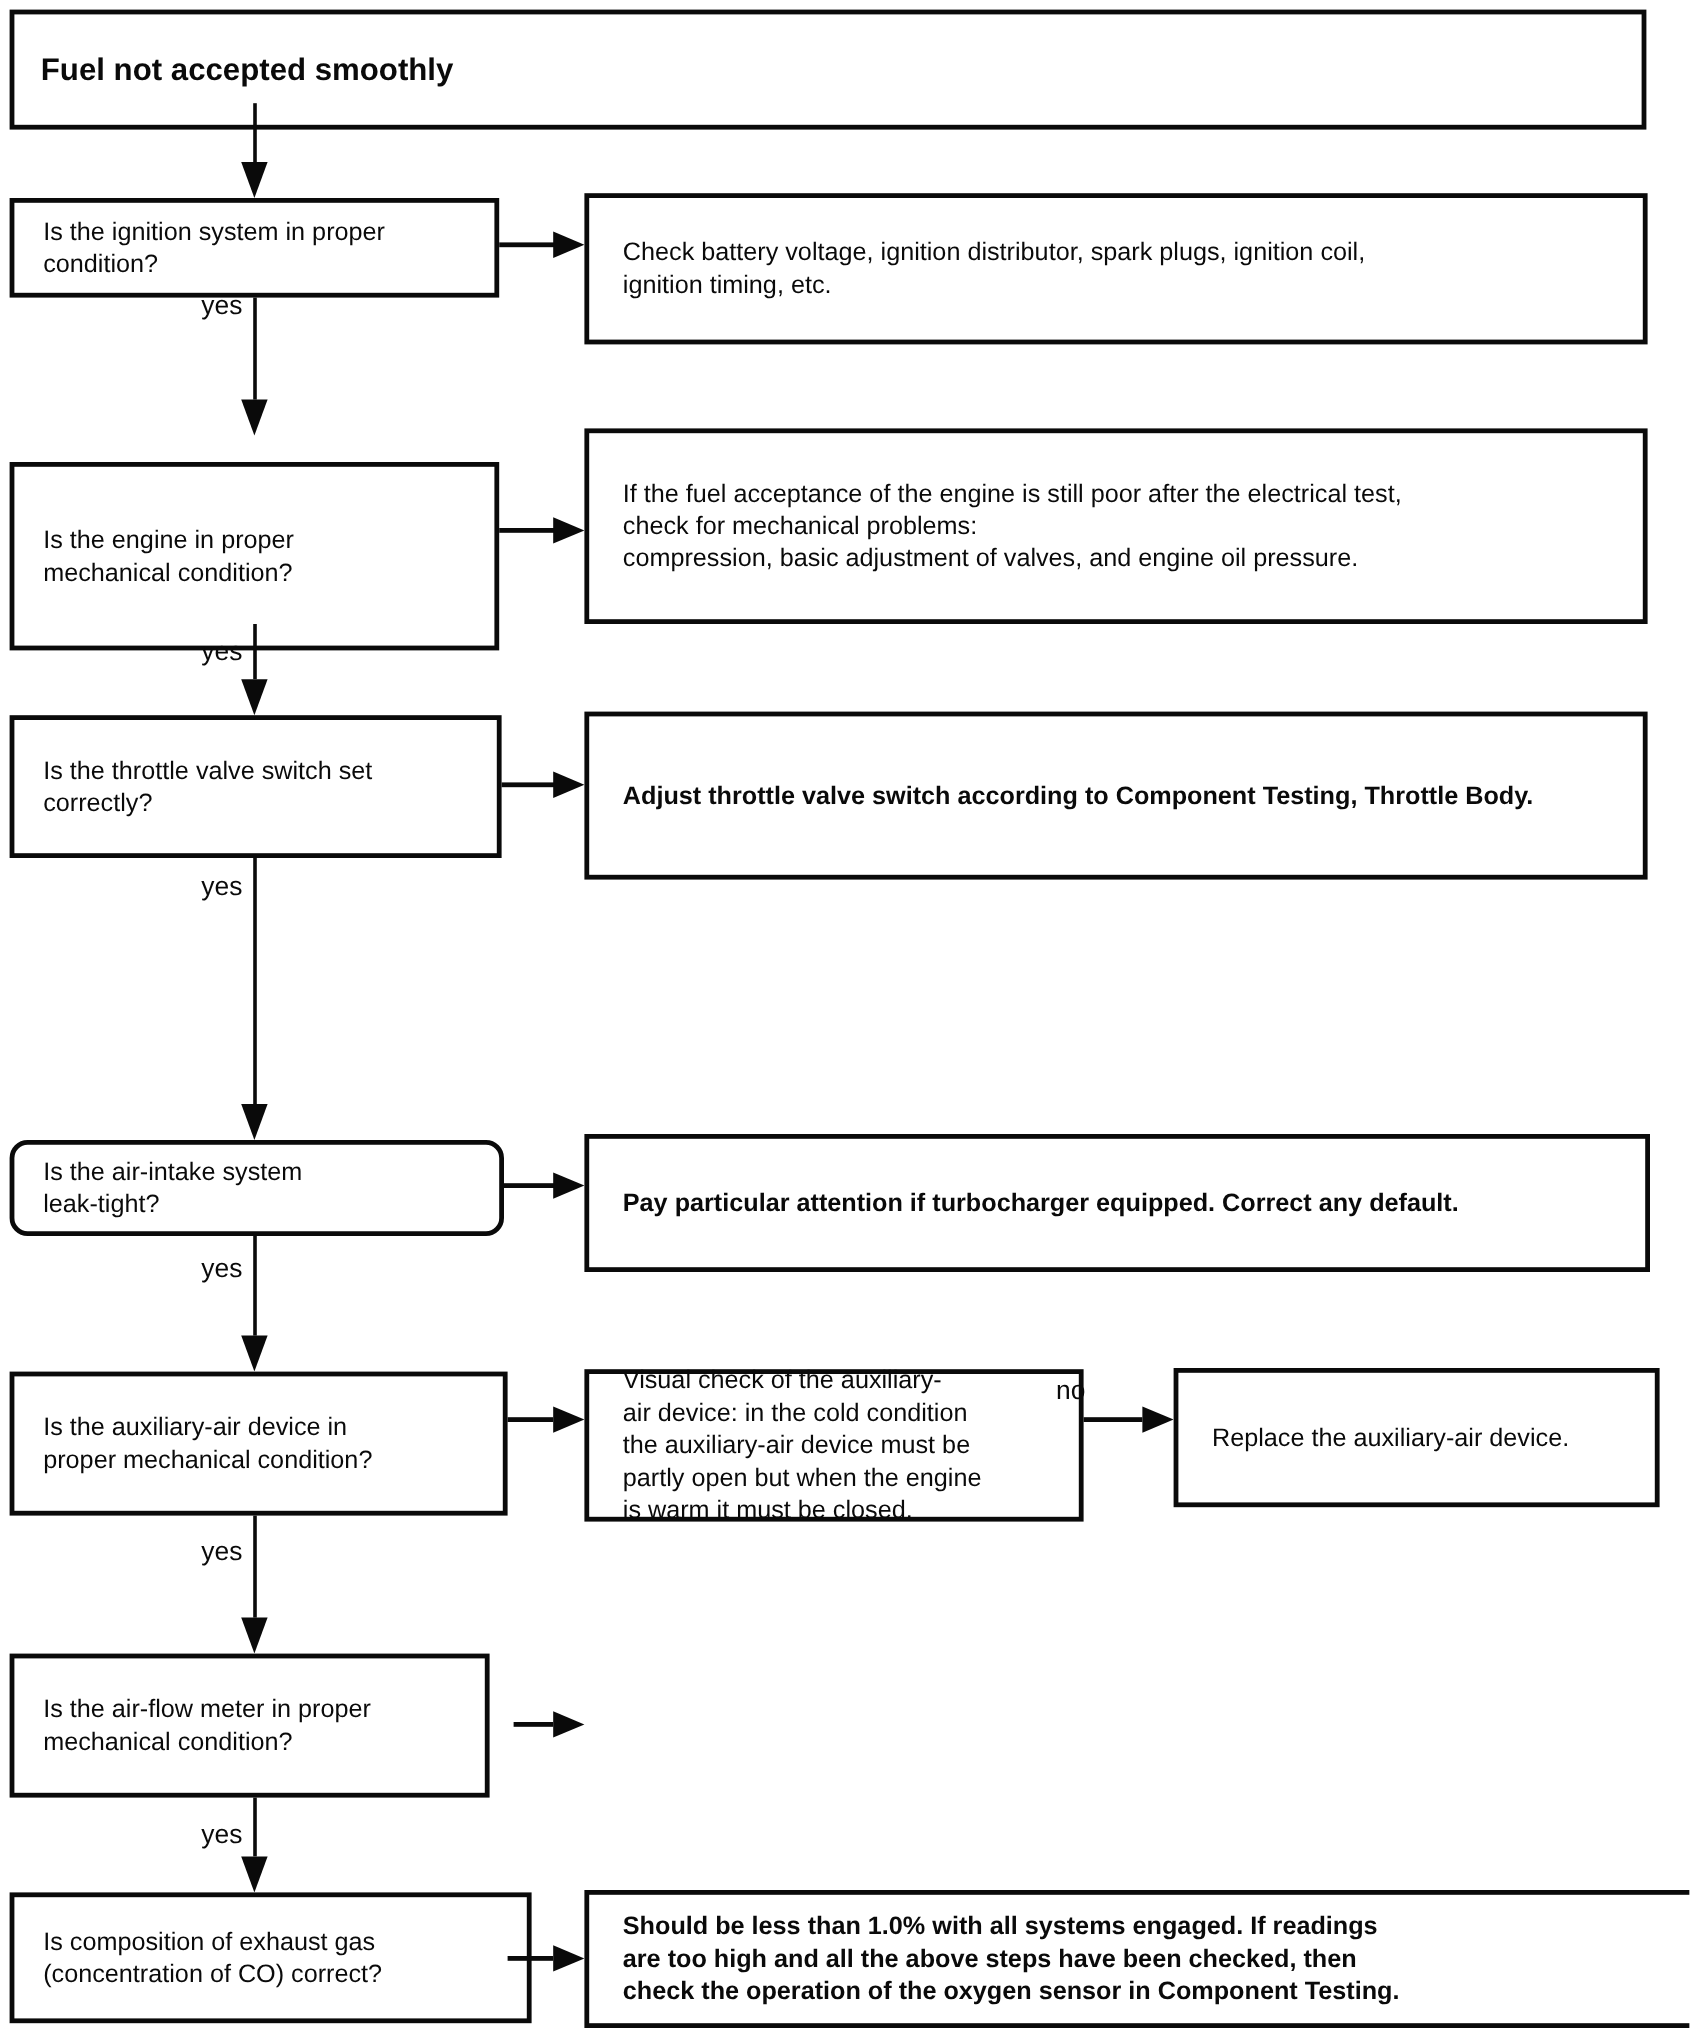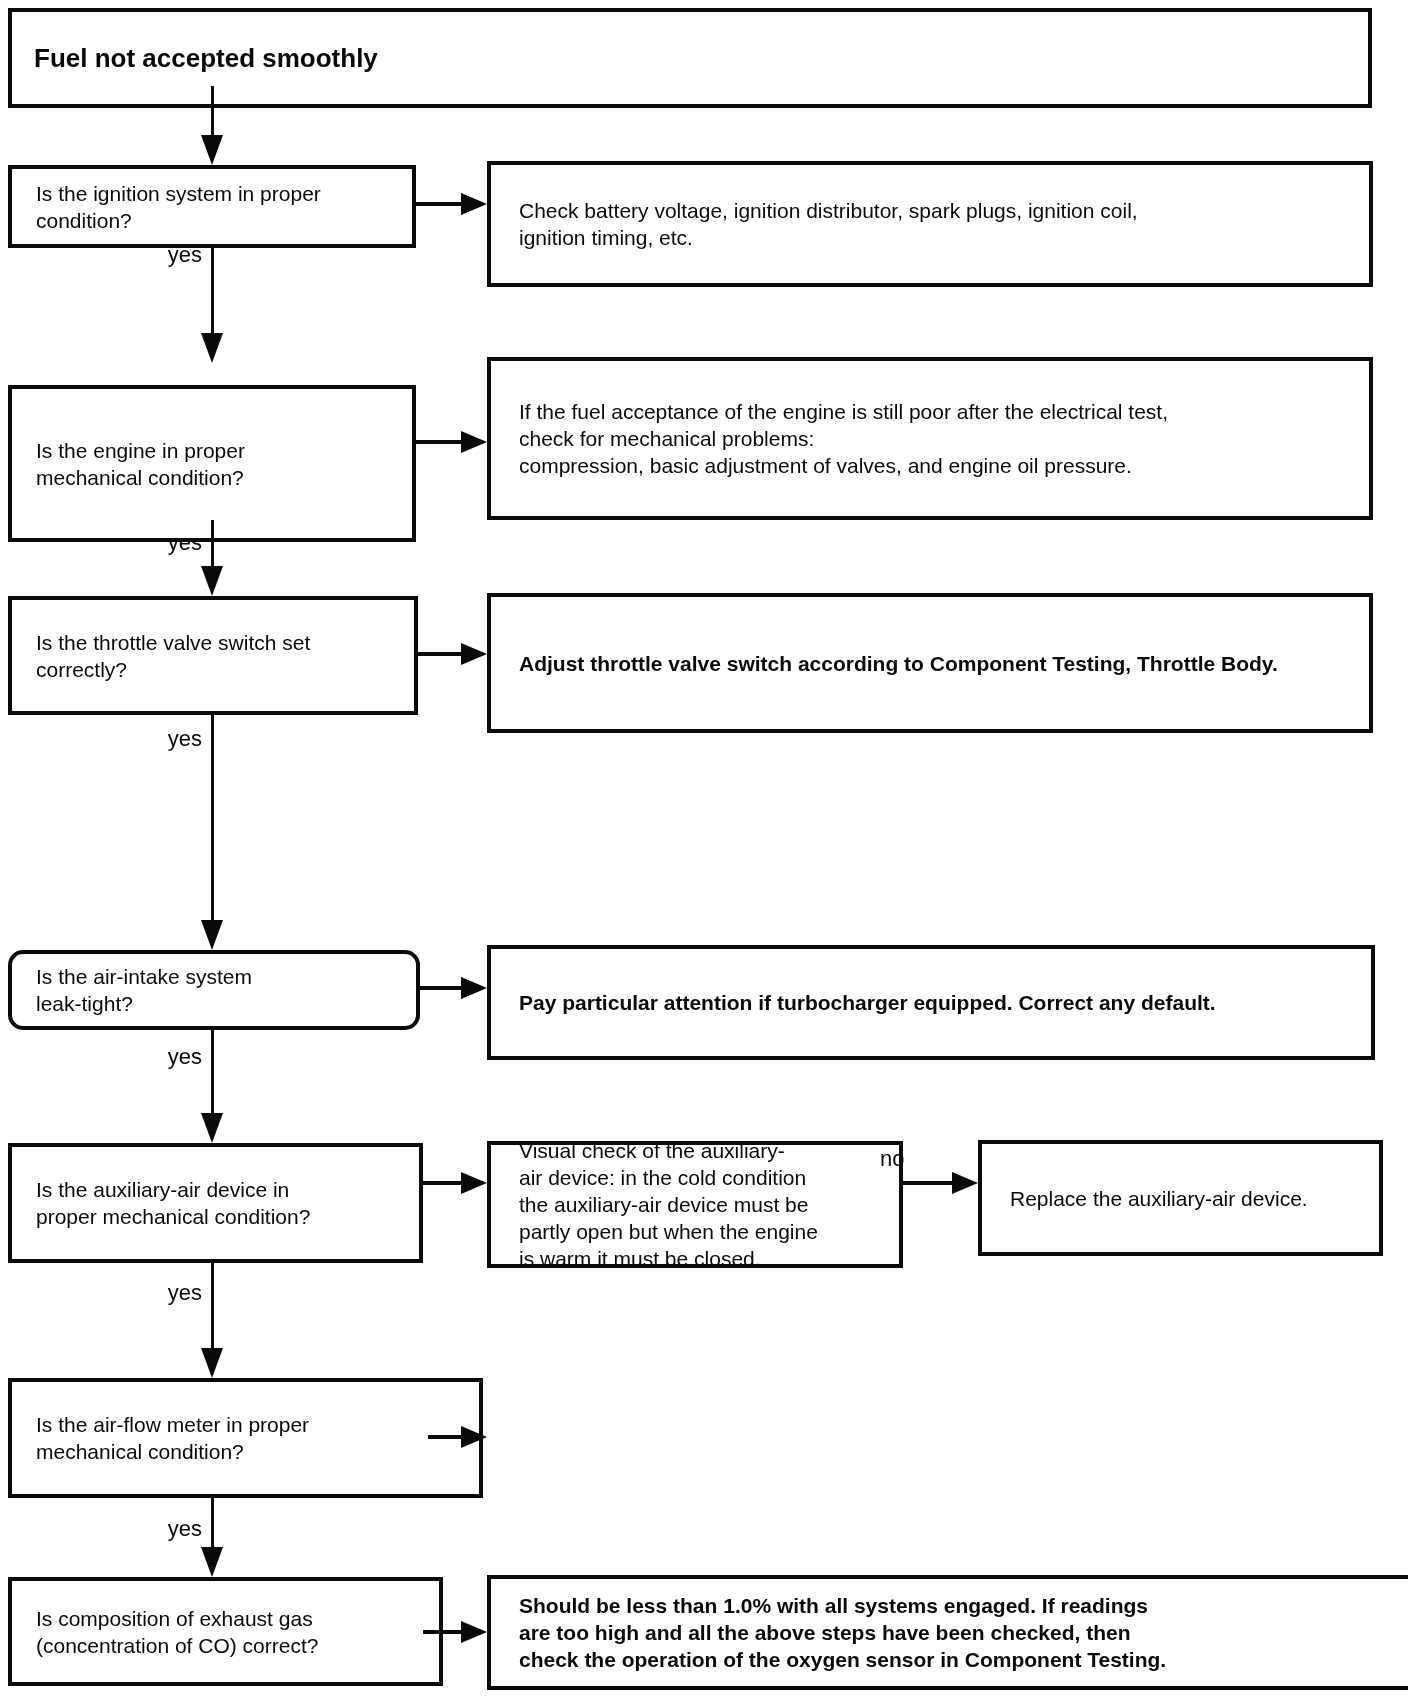--- a/index.html
+++ b/index.html
@@ -78,21 +78,21 @@
 partly open but when the engine
 is warm it must be closed.</div>
   <div class="lbl" style="left:880px;top:1146px;width:60px;text-align:left;">no</div>
   <div class="hline" style="left:903px;top:1181px;width:49px;"></div>
   <div class="harrow" style="left:952px;top:1172px;"></div>
   <div class="box abox" style="left:978px;top:1140px;width:405px;height:116px;">Replace the auxiliary-air device.</div>
   <div class="lbl" style="left:130px;top:1280px;">yes</div>
   <div class="vline" style="left:211px;top:1263px;height:85px;"></div>
   <div class="varrow" style="left:201px;top:1348px;"></div>
 
-  <div class="box qbox" style="left:8px;top:1378px;width:475px;height:120px;">Is the air-flow meter in proper
+  <div class="box qbox" style="left:8px;top:1378px;width:400px;height:120px;">Is the air-flow meter in proper
 mechanical condition?</div>
   <div class="hline" style="left:428px;top:1435px;width:33px;"></div>
   <div class="harrow" style="left:461px;top:1426px;"></div>
   <div class="lbl" style="left:130px;top:1516px;">yes</div>
   <div class="vline" style="left:211px;top:1498px;height:49px;"></div>
   <div class="varrow" style="left:201px;top:1547px;"></div>
 
   <div class="box qbox" style="left:8px;top:1577px;width:435px;height:109px;">Is composition of exhaust gas
 (concentration of CO) correct?</div>
   <div class="hline" style="left:423px;top:1630px;width:38px;"></div>

